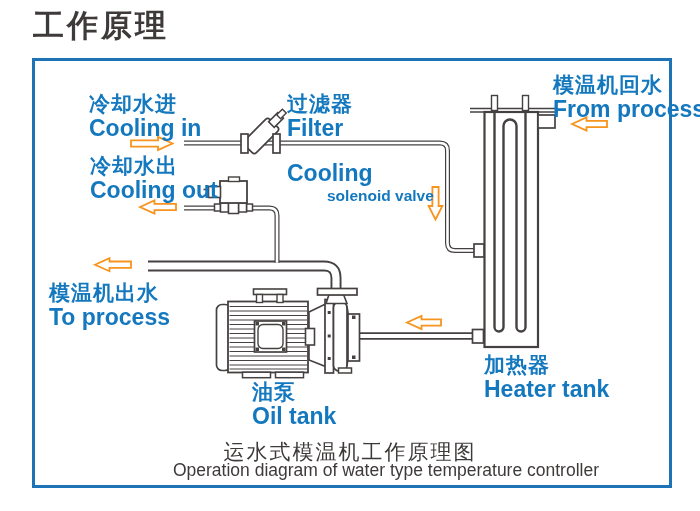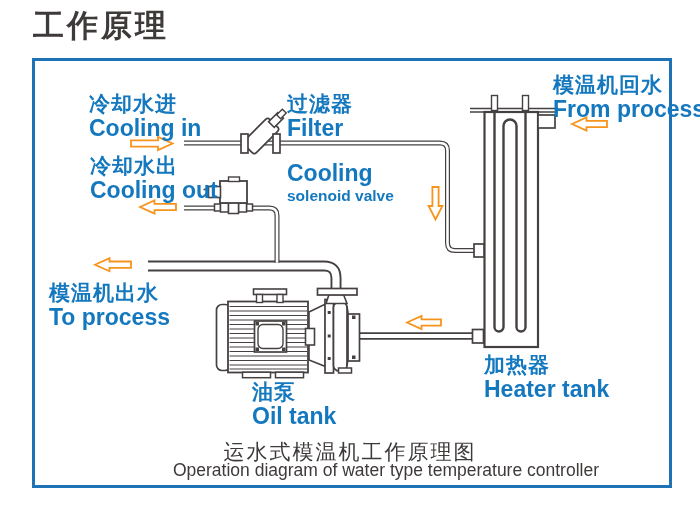--- a/index.html
+++ b/index.html
@@ -19,21 +19,21 @@
     font-size:31px;font-weight:bold;color:var(--dark);letter-spacing:3px;
   }
   .frame{
     position:absolute;left:32px;top:58px;width:634px;height:424px;
     border:3px solid var(--border);background:#fff;
   }
   svg.canvas{position:absolute;left:0;top:0;}
   .lb{position:absolute;color:var(--blue);line-height:1.12;white-space:nowrap;}
   .lb .zh{font-weight:bold;font-size:21px;letter-spacing:1px;}
   .lb .en{font-weight:bold;font-size:23px;}
-  .lb .en2{font-weight:bold;font-size:15.5px;}
+  .lb .en2{font-weight:bold;font-size:15.5px;margin-left:40px;}
   .caption-zh{
     position:absolute;left:0;top:438px;width:700px;text-align:center;
     font-size:21px;font-weight:normal;color:var(--dark);letter-spacing:2px;
   }
   .caption-en{
     position:absolute;left:0;top:460px;width:700px;text-align:center;
     font-size:17.5px;color:var(--dark);padding-left:36px;
   }
 </style>
 </head>

